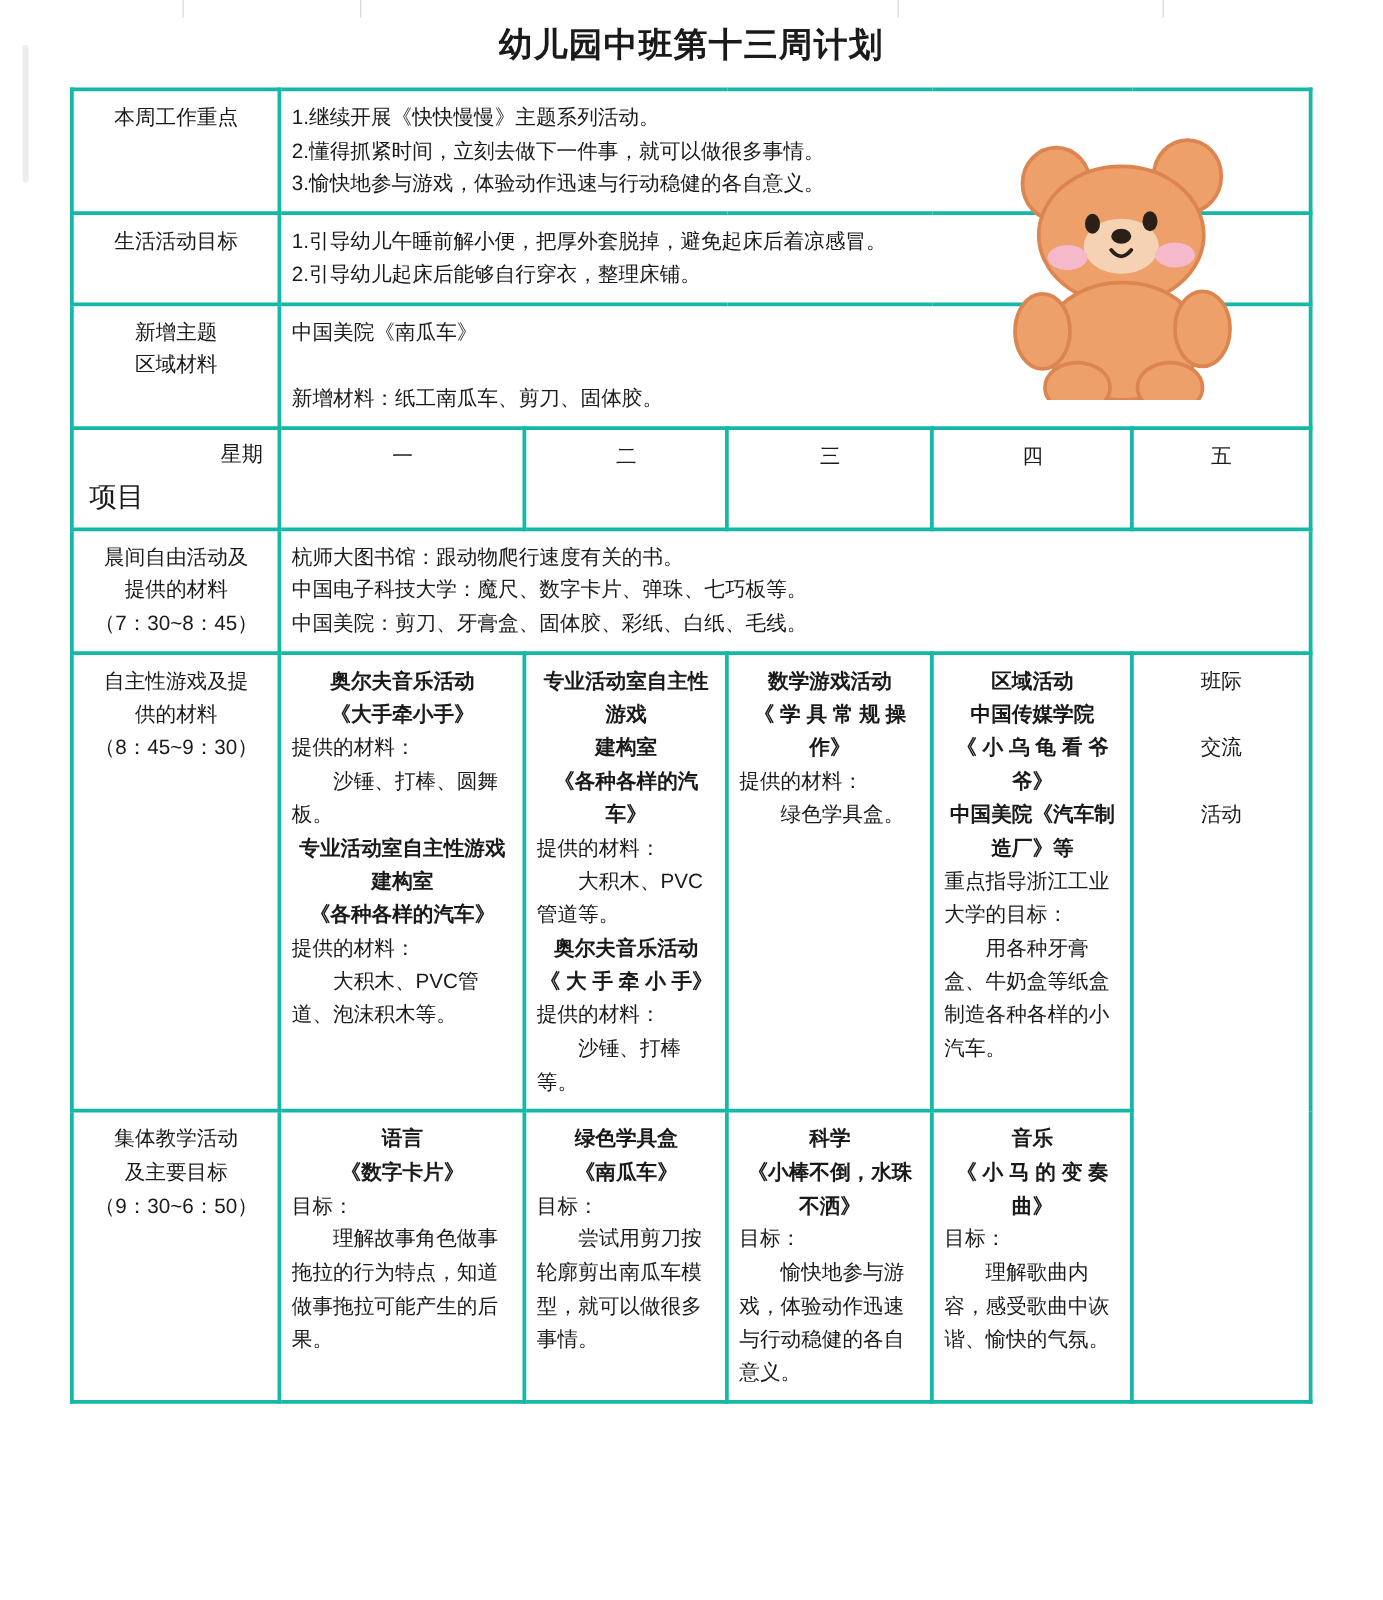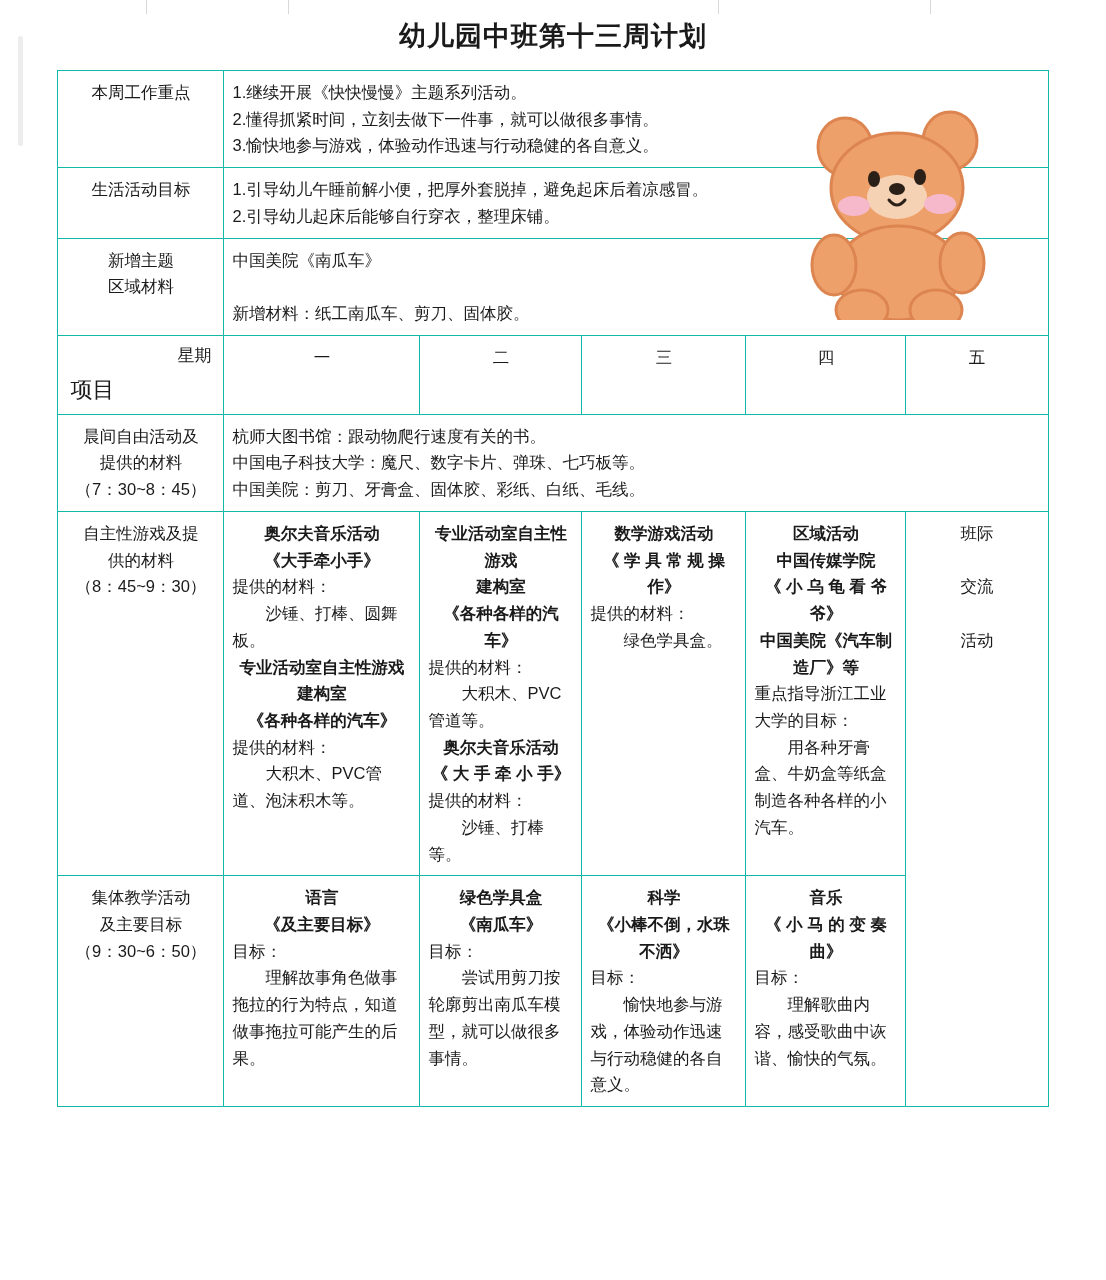--- a/index.html
+++ b/index.html
@@ -37,21 +37,21 @@
   .subhead .spacer{flex:1;}
   .subhead .dates{white-space:nowrap;letter-spacing:1px;}
 
   table.plan{
     border-collapse:collapse;
     margin:16px auto 0 auto;
     width:990px;
     table-layout:fixed;
   }
   table.plan td{
-    border:1px solid #14b8a6;
+    border:3px solid #14b8a6;
     vertical-align:top;
     padding:8px 8px;
     font-size:16.5px;
     line-height:1.62;
   }
   td.label{
     text-align:center;
     vertical-align:middle;
     font-size:17px;
     line-height:1.7;
@@ -205,21 +205,21 @@
         <td class="banji" rowspan="2">班际
 
 交流
 
 活动</td>
       </tr>
       <tr class="teach">
         <td class="label">集体教学活动
 及主要目标
 （9：30~6：50）</td>
-        <td><span class="ttl">语言</span><span class="ttl">《及主要目标》</span><span class="sub">目标：</span><span class="ind">理解故事角色做事拖拉的行为特点，知道做事拖拉可能产生的后果。</span></td>
+        <td><span class="ttl">语言</span><span class="ttl">《数字卡片》</span><span class="sub">目标：</span><span class="ind">理解故事角色做事拖拉的行为特点，知道做事拖拉可能产生的后果。</span></td>
         <td><span class="ttl">绿色学具盒</span><span class="ttl">《南瓜车》</span><span class="sub">目标：</span><span class="ind">尝试用剪刀按轮廓剪出南瓜车模型，就可以做很多事情。</span></td>
         <td><span class="ttl">科学</span><span class="ttl">《小棒不倒，水珠不洒》</span><span class="sub">目标：</span><span class="ind">愉快地参与游戏，体验动作迅速与行动稳健的各自意义。</span></td>
         <td><span class="ttl">音乐</span><span class="ttl">《 小 马 的 变 奏曲》</span><span class="sub">目标：</span><span class="ind">理解歌曲内容，感受歌曲中诙谐、愉快的气氛。</span></td>
       </tr>
     </tbody>
   </table>
 
   <svg class="bear" viewBox="0 0 230 215">
     <g fill="#eea06a" stroke="#dd8550" stroke-width="3">
       <ellipse cx="55" cy="42" rx="27" ry="29"></ellipse>

